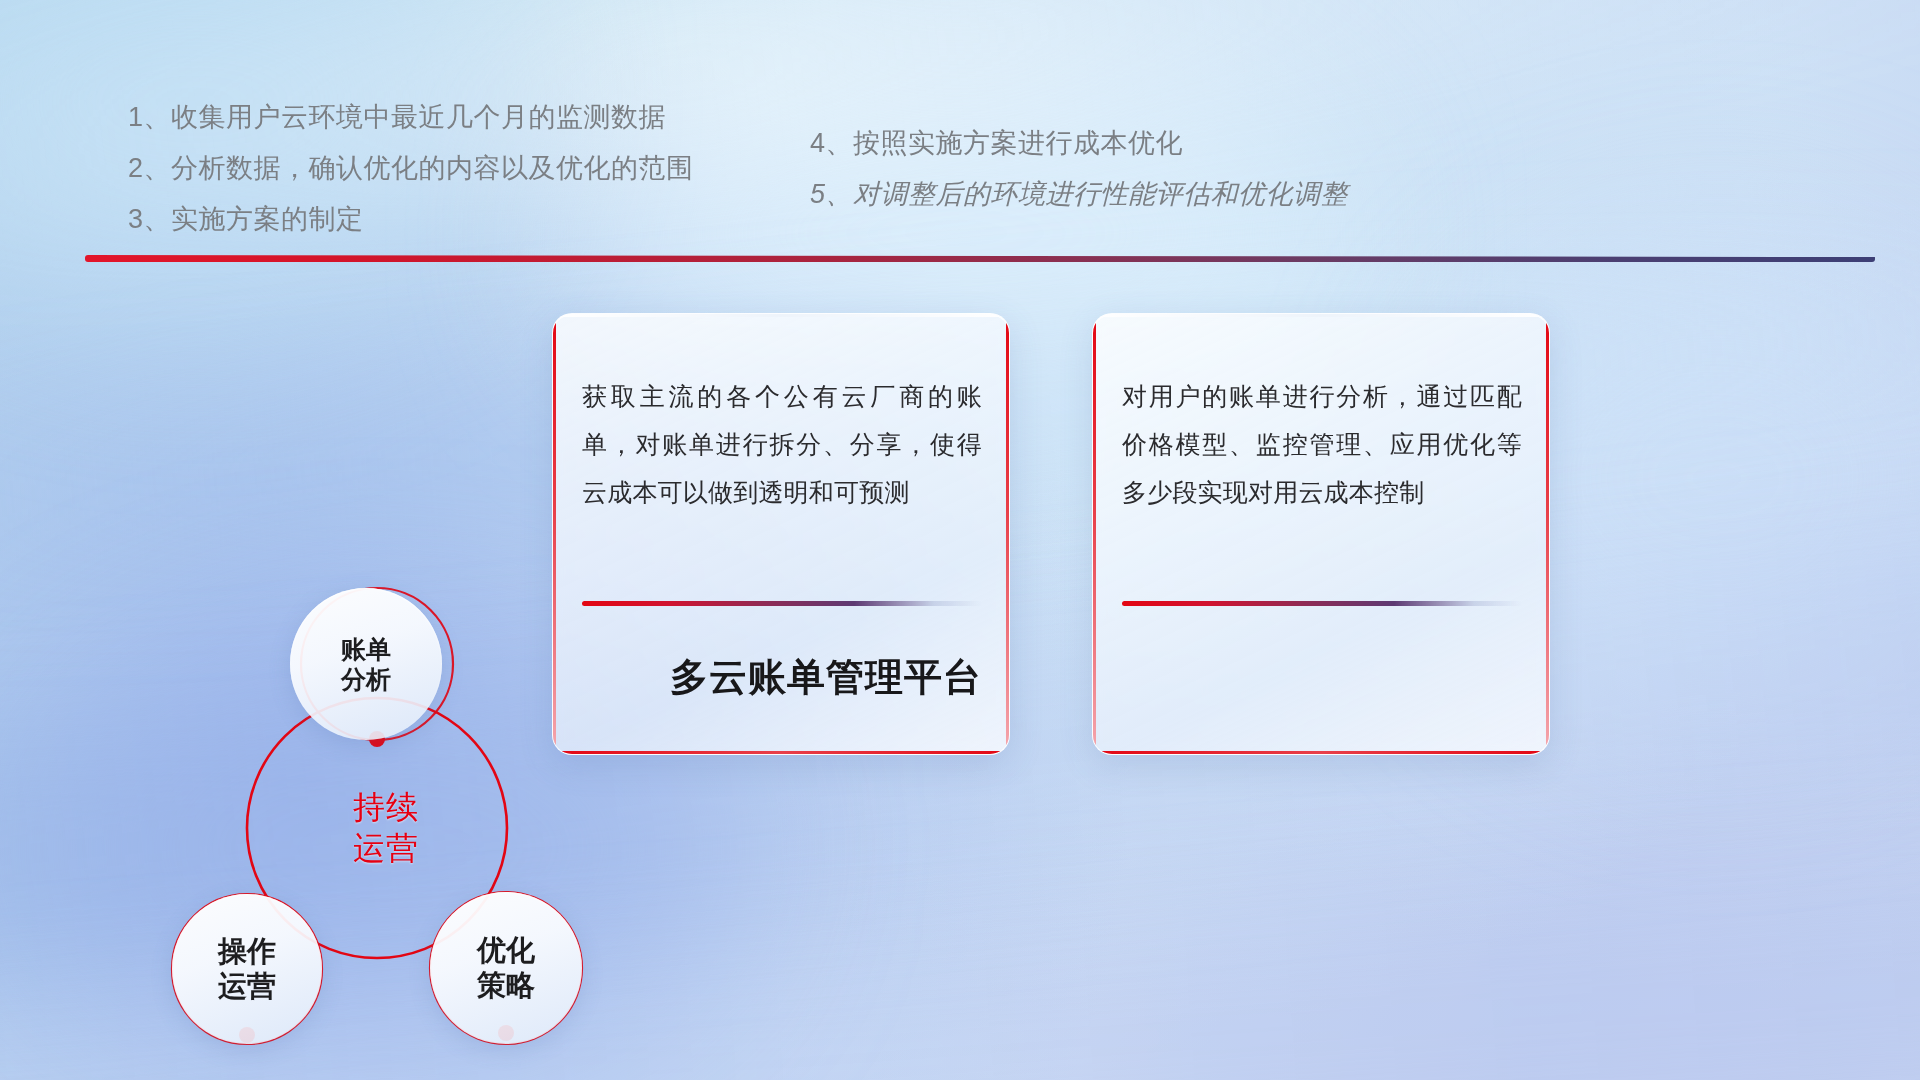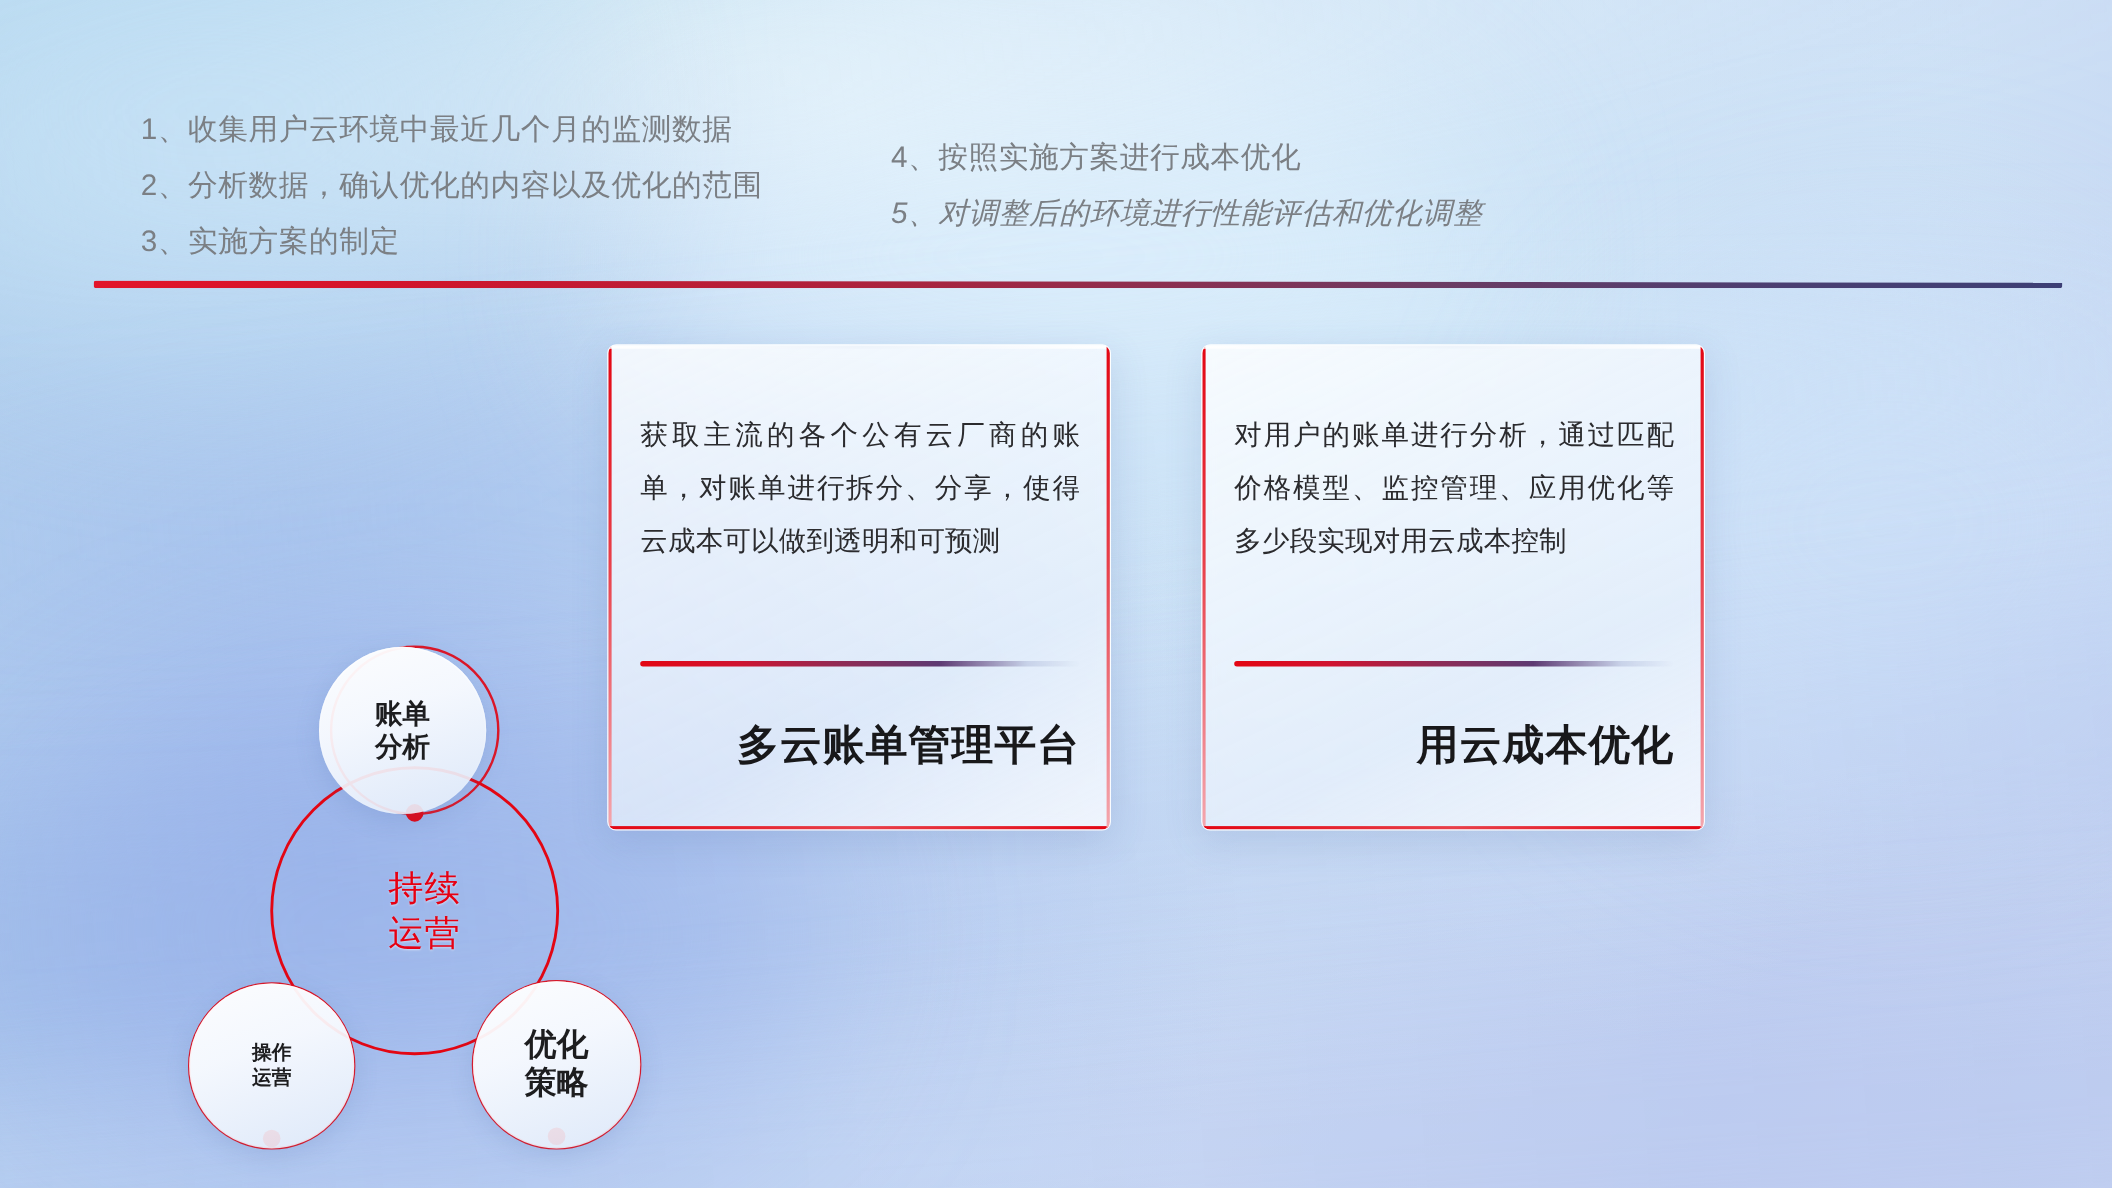--- a/index.html
+++ b/index.html
@@ -64,31 +64,31 @@
   .venn{position:absolute;left:80px;top:290px;width:470px;height:480px;}
   .venn svg{position:absolute;inset:0;overflow:visible;}
   .bubble{
     position:absolute;border-radius:50%;
     background:linear-gradient(160deg,rgba(255,255,255,.97) 0%,rgba(250,252,255,.93) 40%,rgba(226,236,250,.90) 100%);
     box-shadow:0 6px 22px rgba(80,110,170,.18), inset 0 1px 2px rgba(255,255,255,.9);
     display:flex;align-items:center;justify-content:center;
     text-align:center;color:#1d1d1f;font-weight:700;line-height:1.22;
   }
   .bubble.top{left:210px;top:298px;width:152px;height:152px;font-size:25px;}
-  .bubble.left{left:92px;top:604px;width:150px;height:150px;font-size:18px;}
+  .bubble.left{left:92px;top:604px;width:150px;height:150px;font-size:29px;}
   .bubble.right{left:350px;top:602px;width:152px;height:152px;font-size:29px;}
   .core-label{
     position:absolute;left:251px;top:497px;width:110px;
     text-align:center;color:#e60012;font-weight:400;font-size:32px;line-height:1.28;
     letter-spacing:1px;text-shadow:0 1px 2px rgba(255,255,255,.55);
   }
 
   
   .card{
-    position:absolute;top:313px;height:440px;border-radius:8px;
+    position:absolute;top:313px;height:440px;border-radius:20px;
     background:linear-gradient(155deg,rgba(255,255,255,.80) 0%,rgba(248,251,255,.72) 35%,rgba(238,245,253,.68) 68%,rgba(250,252,255,.80) 100%);
     border:1px solid rgba(255,255,255,.85);
     box-shadow:0 10px 34px rgba(70,100,160,.16), inset 0 1px 0 rgba(255,255,255,.9);
     backdrop-filter:blur(6px);
     overflow:hidden;
   }
   .card::before{
     content:"";position:absolute;left:0;top:0;bottom:0;width:3px;
     background:linear-gradient(180deg,#e30613 0%,#e8404a 45%,#f4a7ae 100%);
   }
@@ -179,17 +179,16 @@
     <div class="card-body">获取主流的各个公有云厂商的账单，对账单进行拆分、分享，使得云成本可以做到透明和可预测</div>
     <div class="card-rule"></div>
     <div class="card-title">多云账单管理平台</div>
     <div class="edge-b"></div>
   </div>
 
   <div class="card c2">
     <div class="edge-t"></div>
     <div class="card-body">对用户的账单进行分析，通过匹配价格模型、监控管理、应用优化等多少段实现对用云成本控制</div>
     <div class="card-rule"></div>
-    <div class="card-title">用云成本优化</div>
     <div class="edge-b"></div>
   </div>
 
 </div>
 
 </body></html>

